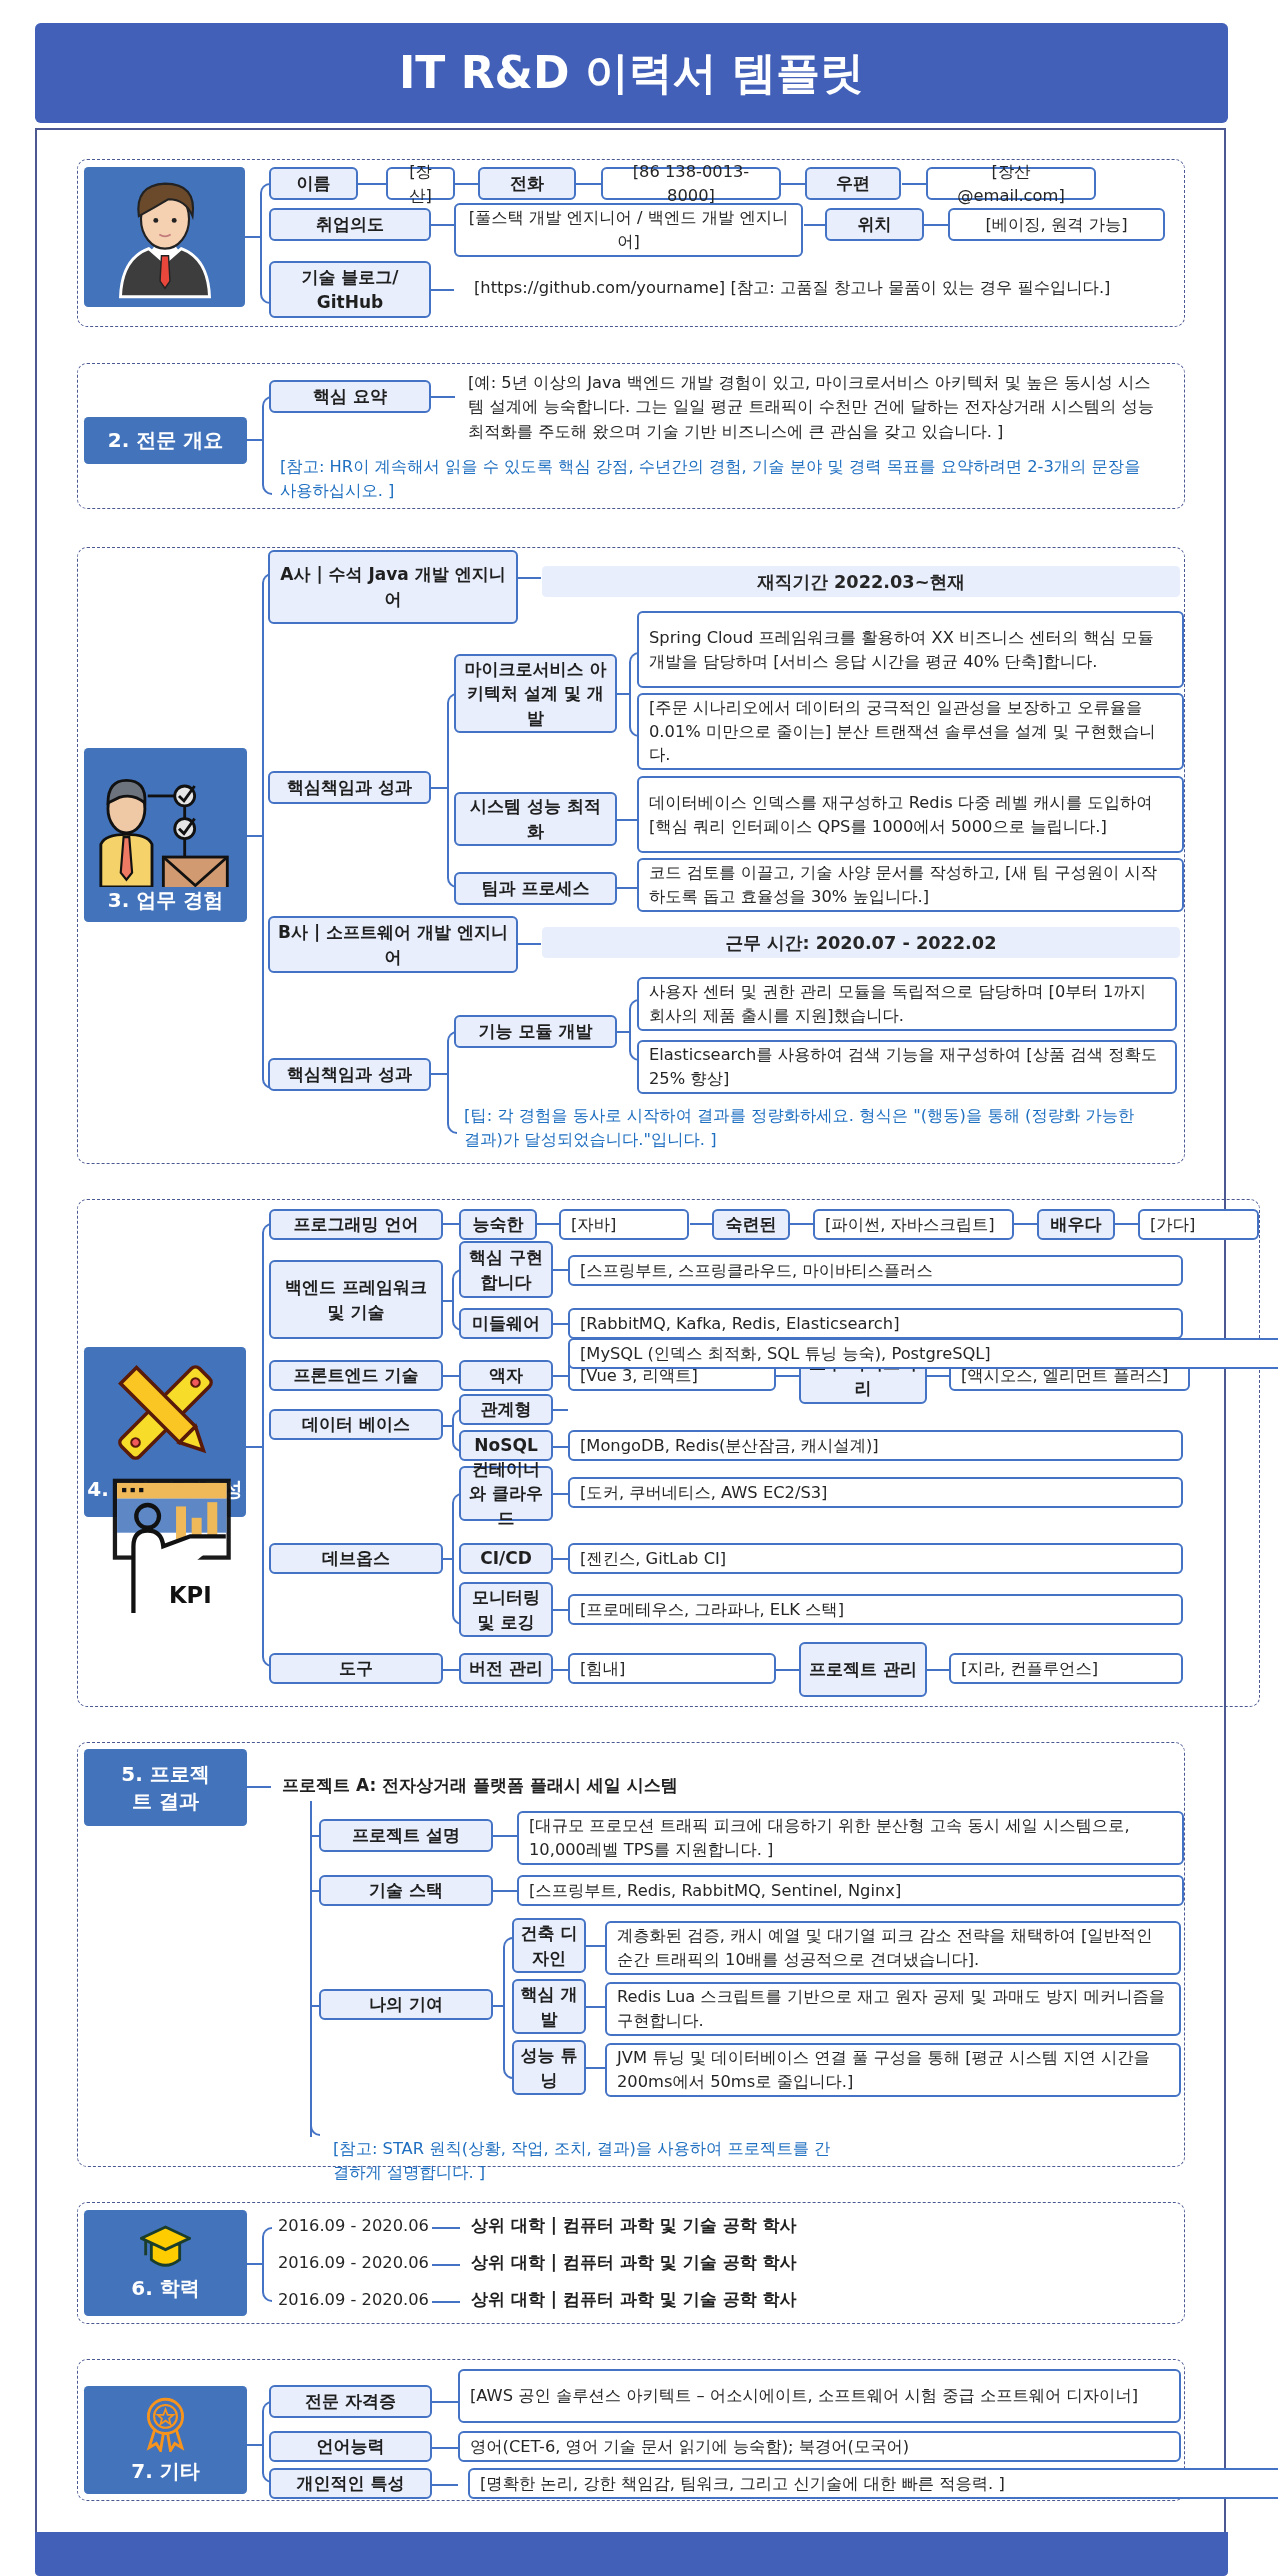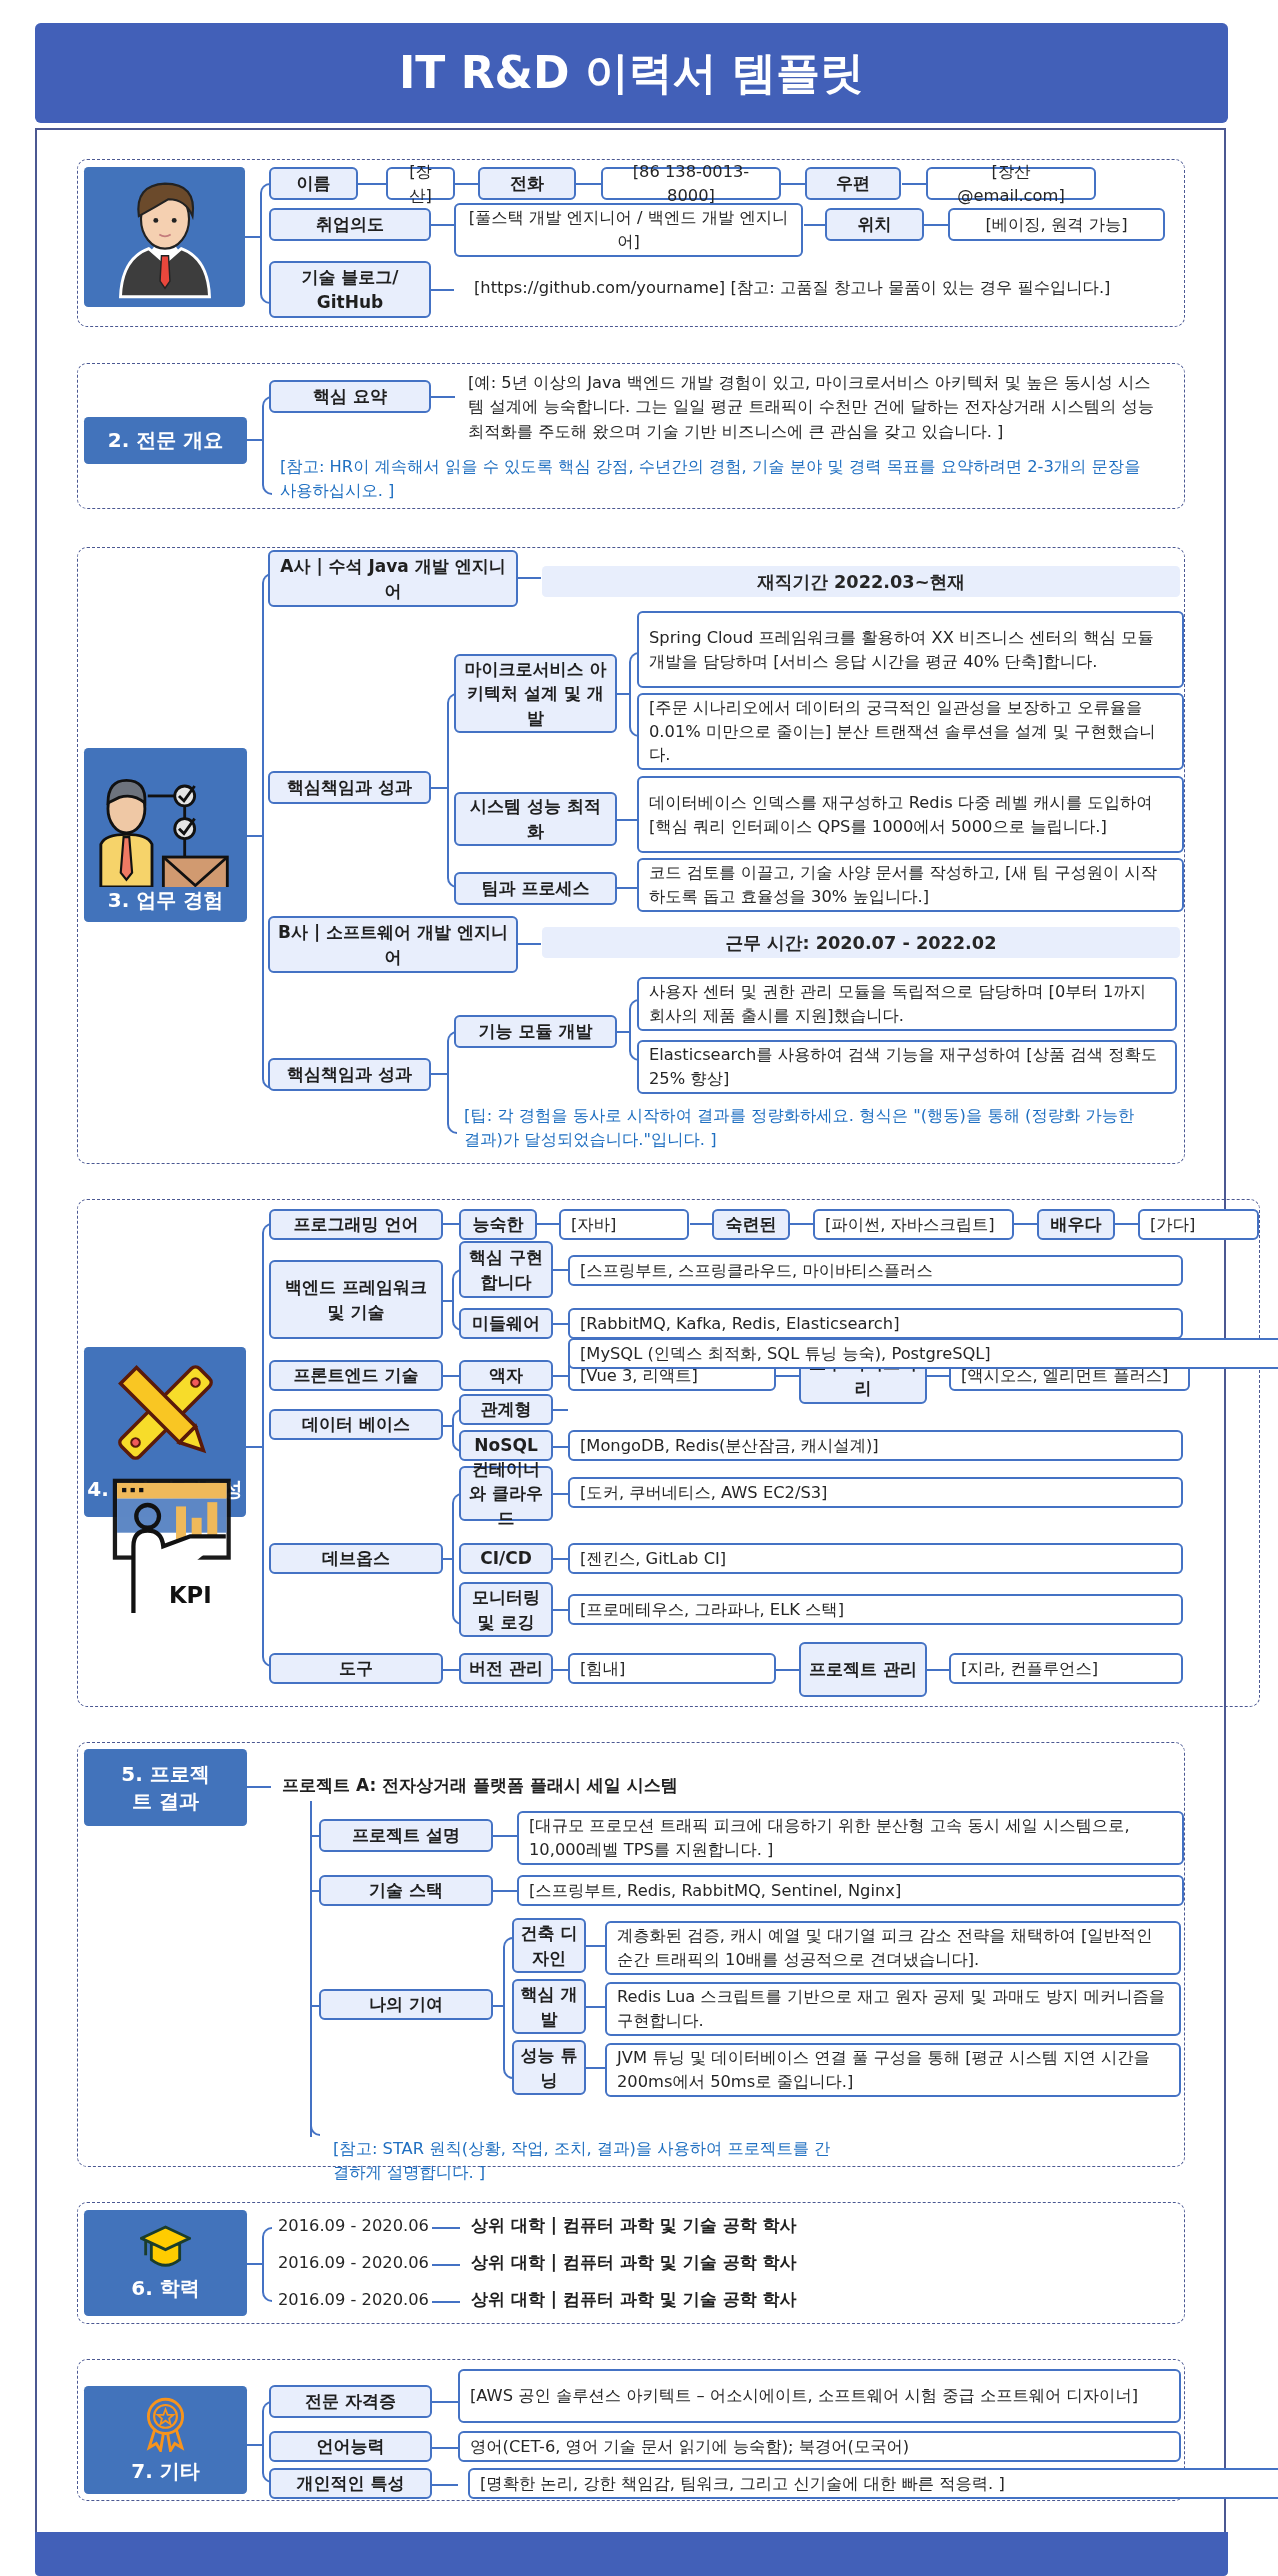--- a/index.html
+++ b/index.html
@@ -96,21 +96,21 @@
     <ellipse cx="40" cy="60" rx="26" ry="34" fill="#efc8a5" stroke="#111" stroke-width="4"></ellipse>
     <path d="M14 52 Q14 20 40 20 Q68 20 66 52 Q50 38 30 44Z" fill="#6d737d" stroke="#111" stroke-width="4"></path>
     <path d="M4 170 L4 110 Q10 96 40 96 Q70 96 76 110 L76 170Z" fill="#f6d36a" stroke="#111" stroke-width="4"></path>
     <path d="M36 100 L44 100 L48 150 L40 160 L32 150Z" fill="#ef7a63" stroke="#111" stroke-width="3"></path>
   </svg>
   <span>3. 업무 경험</span>
 </div>
 <div class="hl" style="left:247px;top:835px;width:15.6px;"></div>
 <div class="brace" style="left:262px;top:573px;height:516px;"></div>
 
-<div class="abs node" style="left:268px;top:550px;width:250px;height:57px;">A사 | 수석 Java 개발 엔지니어</div>
+<div class="abs node" style="left:268px;top:550px;width:250px;height:74px;">A사 | 수석 Java 개발 엔지니어</div>
 <div class="hl" style="left:517px;top:577px;width:24px;"></div>
 <div class="abs band" style="left:542px;top:566px;width:638px;height:31px;">재직기간 2022.03~현재</div>
 
 <div class="abs node" style="left:268px;top:771px;width:163px;height:33px;">핵심책임과 성과</div>
 <div class="hl" style="left:431px;top:787px;width:15.6px;"></div>
 <div class="brace" style="left:447px;top:693px;height:195px;"></div>
 
 <div class="abs node" style="left:454px;top:654px;width:163px;height:79px;">마이크로서비스 아키텍처 설계 및 개발</div>
 <div class="hl" style="left:617px;top:693px;width:12.8px;"></div>
 <div class="brace" style="left:629px;top:652px;height:85px;"></div>

